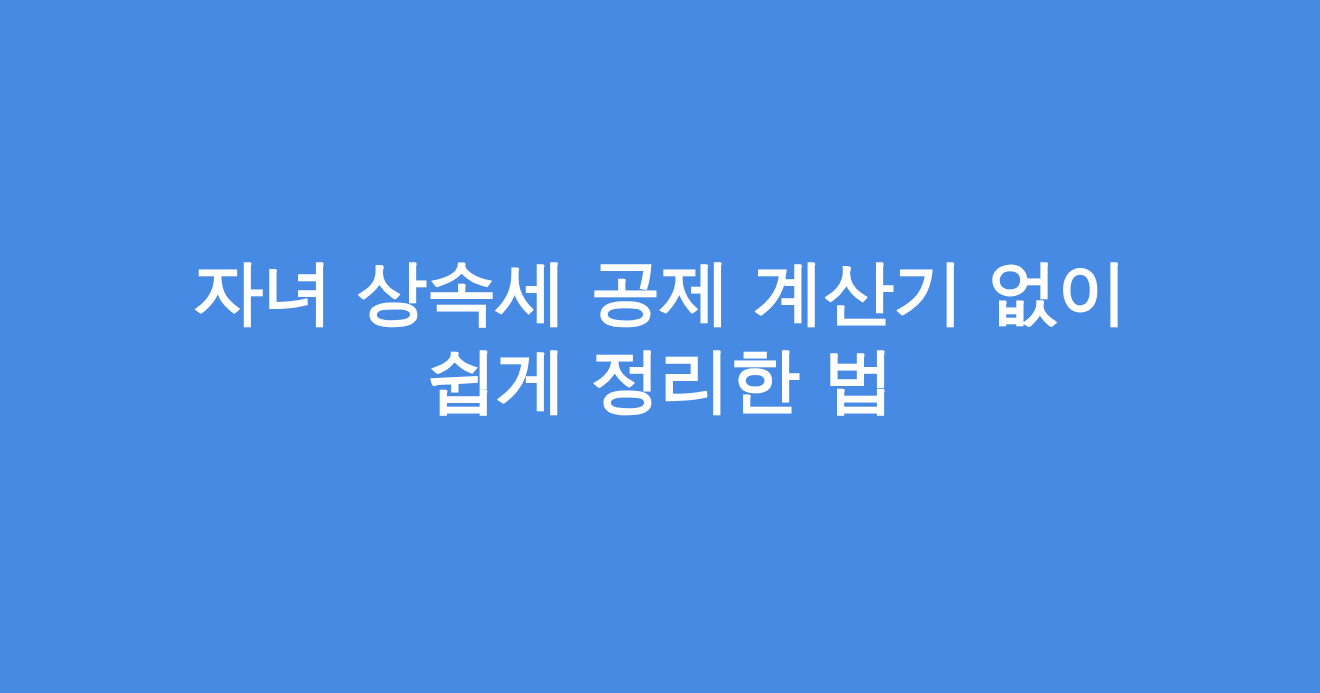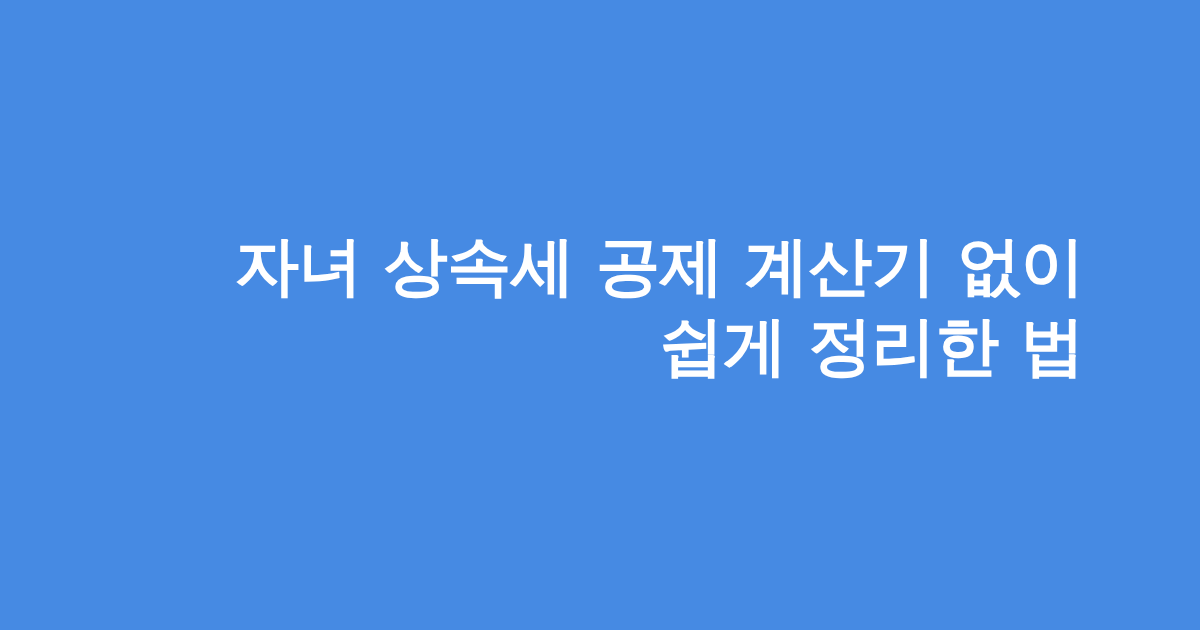--- a/index.html
+++ b/index.html
@@ -27,21 +27,21 @@
     justify-content: center;
   }
 
   
   .title-block {
     width: 1000px;
     
     margin-top: -18px;
     padding: 0 16px;
     box-sizing: border-box;
-    text-align: right;
+    text-align: center;
   }
 
   .og-title {
     margin: 0;
     color: #ffffff;
     font-family: "DejaVu Sans", "Liberation Sans", sans-serif;
     font-size: 64px;
     font-weight: 700;
     line-height: 80px;
     letter-spacing: -0.5px;

